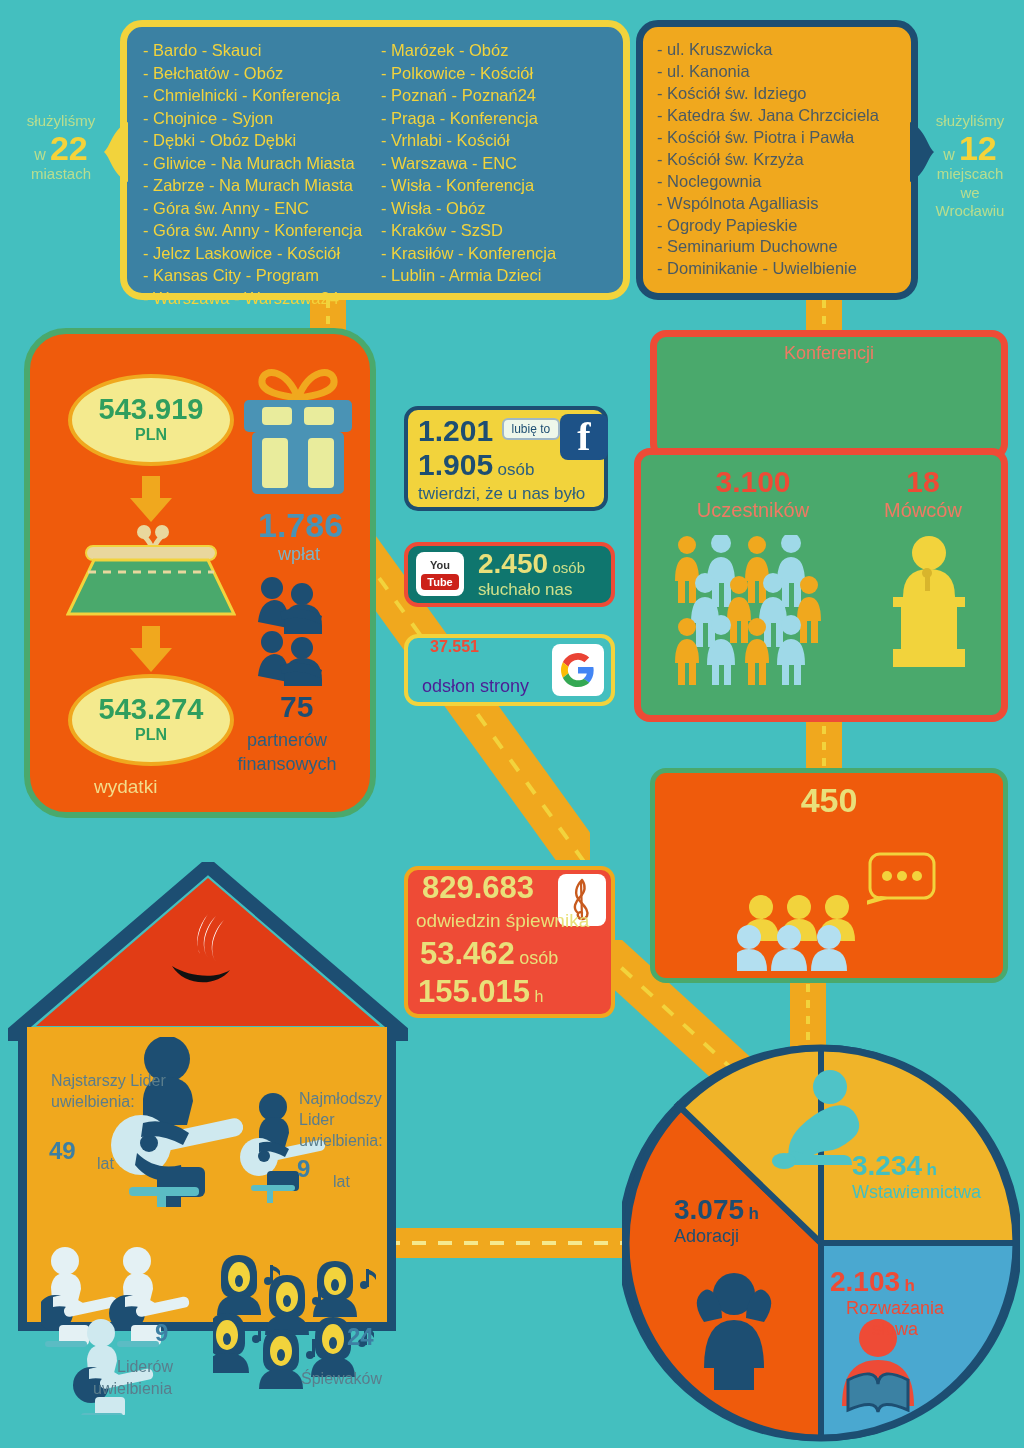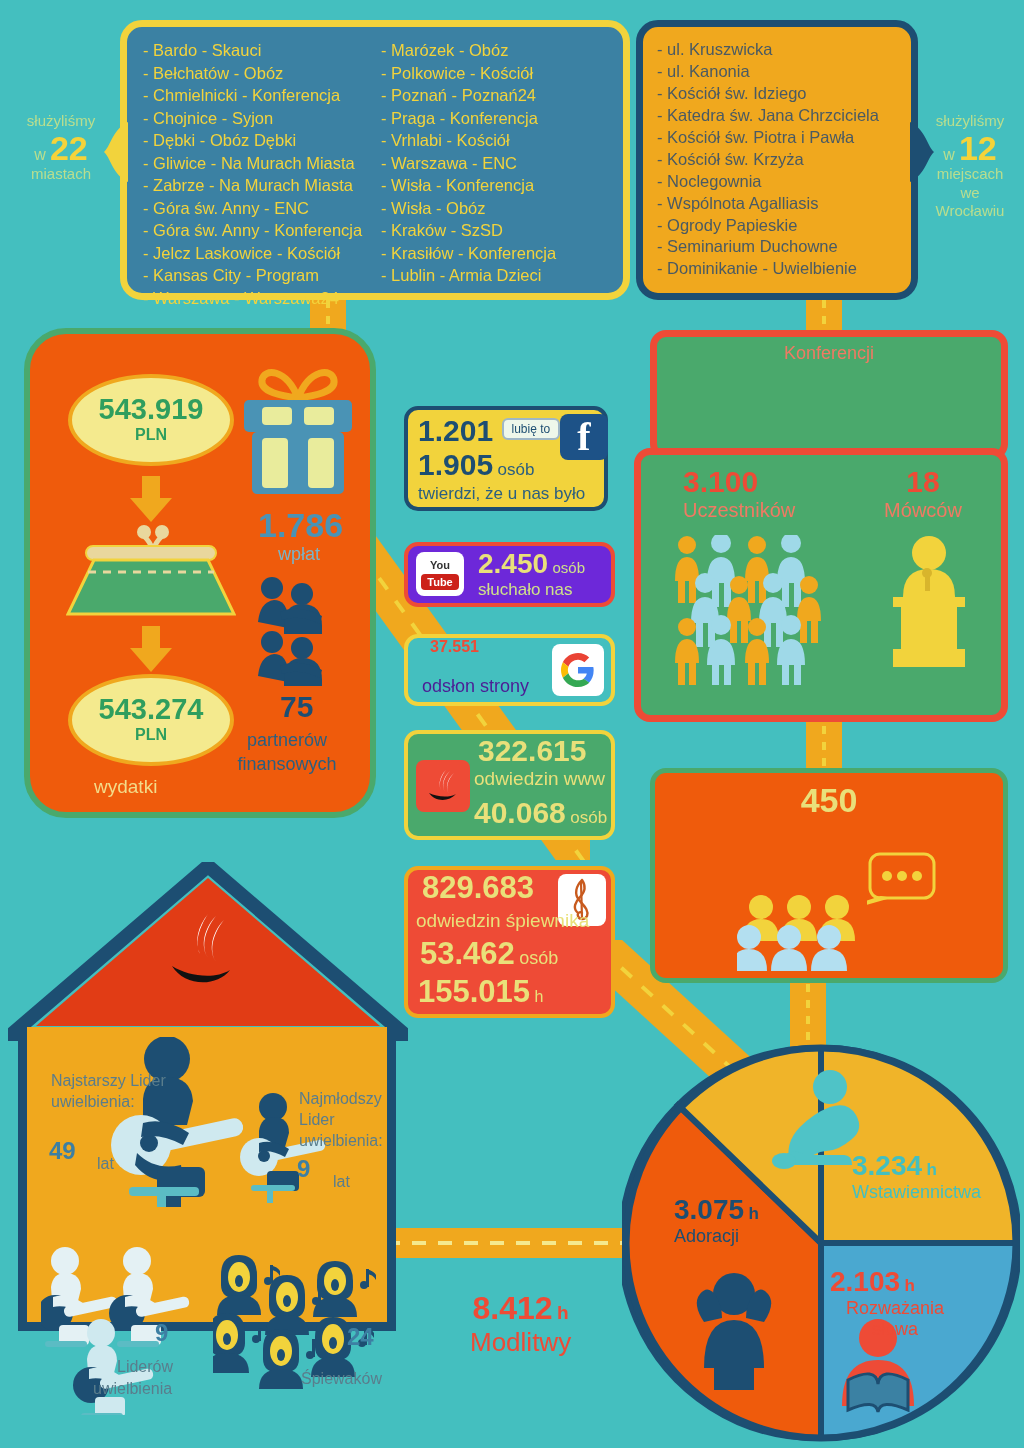--- a/index.html
+++ b/index.html
@@ -76,21 +76,21 @@
   .ellipse .cur{color:#2f9e5e;font-size:16px;font-weight:bold;line-height:1.35;}
 
   .gift-num{position:absolute;color:#4a93b5;font-size:34px;font-weight:bold;}
   .gift-lbl{position:absolute;color:#79b4c9;font-size:18px;}
   .partners-num{position:absolute;color:#1d4e72;font-size:30px;font-weight:bold;}
   .partners-lbl{position:absolute;color:#2b5f80;font-size:18px;line-height:1.2;text-align:center;width:150px;}
 
   
   .card{position:absolute;border-radius:14px;box-sizing:border-box;}
   .card-fb{left:404px;top:406px;width:204px;height:105px;background:#f2d33c;border:4px solid #1d4e72;}
-  .card-yt{left:404px;top:542px;width:211px;height:65px;background:#6d28d9;border:4px solid #ee4b36;}
+  .card-yt{left:404px;top:542px;width:211px;height:65px;background:#0f766e;border:4px solid #ee4b36;}
   .card-gg{left:404px;top:634px;width:211px;height:72px;background:#44bfbf;border:4px solid #f2d33c;}
   .card-www{left:404px;top:730px;width:211px;height:110px;background:#4aa96c;border:4px solid #f2d33c;}
   .card-sng{left:404px;top:866px;width:211px;height:152px;background:#ee4b36;border:4px solid #f0a81e;}
 
   .n-dark{color:#1d4e72;font-weight:bold;}
   .n-yellow{color:#e9e07a;font-weight:bold;}
   .n-red{color:#ee4b36;font-weight:bold;}
 
   .pill{
     background:#eef7ea;border:2px solid #9fb7c6;border-radius:6px;
@@ -369,38 +369,20 @@
     <div class="iconbox" style="left:144px;top:6px;width:52px;height:52px;background:#fff;">
       <svg width="34" height="34" viewBox="0 0 48 48">
         <path fill="#EA4335" d="M24 9.5c3.5 0 6.6 1.2 9 3.6l6.8-6.8C35.6 2.4 30.2 0 24 0 14.6 0 6.5 5.4 2.6 13.2l7.9 6.2C12.4 13.6 17.7 9.5 24 9.5z"></path>
         <path fill="#4285F4" d="M46.1 24.5c0-1.6-.2-3.2-.5-4.6H24v9.1h12.4c-.5 2.9-2.1 5.3-4.6 7l7.6 5.9c4.4-4.1 6.7-10.2 6.7-17.4z"></path>
         <path fill="#FBBC05" d="M10.5 28.6c-.5-1.4-.8-2.9-.8-4.6s.3-3.2.8-4.6l-7.9-6.2C1 16.4 0 20.1 0 24s1 7.6 2.6 10.8l7.9-6.2z"></path>
         <path fill="#34A853" d="M24 48c6.5 0 11.9-2.1 15.9-5.9l-7.6-5.9c-2.1 1.4-4.8 2.3-8.3 2.3-6.3 0-11.6-4.1-13.5-9.9l-7.9 6.2C6.5 42.6 14.6 48 24 48z"></path>
       </svg>
     </div>
   </div>
 
-  <div class="card card-www">
-    <div class="iconbox" style="left:8px;top:26px;width:54px;height:52px;background:#ee4b36;">
-      <svg width="40" height="40" viewBox="0 0 40 40">
-        <path d="M23 4 C17 10, 15 18, 18 24 C15 18, 18 10, 23 4 Z" fill="#fff"></path>
-        <path d="M27 5 C20 11, 18 20, 22 26 C18 20, 21 11, 27 5 Z" fill="#fff"></path>
-        <path d="M31 7 C24 13, 22 22, 26 28 C22 22, 25 13, 31 7 Z" fill="#fff"></path>
-        <path d="M6 27 C12 36, 26 36, 33 28 C26 32, 14 31, 6 27 Z" fill="#111"></path>
-      </svg>
-    </div>
-    <div style="position:absolute;left:70px;top:0px;">
-      <span class="n-yellow" style="font-size:30px;">322.615</span>
-    </div>
-    <div style="position:absolute;left:66px;top:34px;color:#e9e07a;font-size:19px;">odwiedzin www</div>
-    <div style="position:absolute;left:66px;top:62px;">
-      <span class="n-yellow" style="font-size:30px;">40.068</span>
-      <span style="color:#e9e07a;font-size:17px;">osób</span>
-    </div>
-  </div>
 
   <div class="card card-sng">
     <div class="iconbox" style="left:150px;top:4px;width:48px;height:52px;background:#fff;">
       <svg width="30" height="44" viewBox="0 0 30 44">
         <path d="M15 2 C9 8, 7 16, 12 22 C17 28, 22 32, 20 38 C18 42, 12 42, 11 38 C10 35, 13 33, 15 35
                  M15 2 C19 8, 18 14, 13 19 C8 24, 6 30, 10 34" stroke="#c85a1e" stroke-width="2.4" fill="none" stroke-linecap="round"></path>
         <line x1="14" y1="4" x2="15" y2="40" stroke="#c85a1e" stroke-width="2.2"></line>
       </svg>
     </div>
     <div style="position:absolute;left:14px;top:0px;">
@@ -416,21 +398,21 @@
       <span style="color:#e9e07a;font-size:16px;">h</span>
     </div>
   </div>
 
   <div class="conf-top">
     <div style="position:absolute;left:0;right:0;top:6px;text-align:center;">
       <div class="conf-lbl" style="font-size:18px;">Konferencji</div>
     </div>
   </div>
   <div class="conf-bottom">
-    <div style="position:absolute;left:42px;top:10px;text-align:left;width:140px;">
+    <div style="position:absolute;left:42px;top:10px;text-align:center;width:140px;">
       <div class="conf-num" style="font-size:30px;">3.100</div>
       <div class="conf-lbl" style="font-size:20px;">Uczestników</div>
     </div>
     <div style="position:absolute;left:222px;top:10px;text-align:center;width:120px;">
       <div class="conf-num" style="font-size:30px;">18</div>
       <div class="conf-lbl" style="font-size:20px;">Mówców</div>
     </div>
 
     <div class="abs" style="left:28px;top:80px;">
       <svg width="180" height="150" viewBox="0 0 180 150">
@@ -697,27 +679,20 @@
                 <path d="M57 12 q8 2 10 6 l0 5 q-3 -6 -10 -6 Z"></path>
               </g>
             </g>
         </g>
       </svg>
     </div>
     <div class="house-num" style="left:320px;top:296px;">24</div>
     <div class="house-lbl" style="left:274px;top:342px;">Śpiewaków</div>
   </div>
 
-  <div class="prayer">
-    <div>
-      <span class="n">8.412</span>
-      <span class="u">h</span>
-    </div>
-    <div class="l">Modlitwy</div>
-  </div>
 
   <div class="pie-wrap">
     <svg width="398" height="398" viewBox="0 0 398 398">
 
       <path d="M199 199 L199 4 A195 195 0 0 1 397 199 L199 199 Z" fill="#f0b429" stroke="#1d4e72" stroke-width="6"></path>
       <path d="M199 199 L397 199 A195 195 0 0 1 199 394 L199 199 Z" fill="#4aa8d0" stroke="#1d4e72" stroke-width="6"></path>
       <path d="M199 199 L199 394 A195 195 0 0 1 56 61 L199 199 Z" fill="#ef5b0c" stroke="#1d4e72" stroke-width="6"></path>
       <path d="M199 199 L56 61 A195 195 0 0 1 199 4 L199 199 Z" fill="#f0b429" stroke="#1d4e72" stroke-width="6"></path>
       <circle cx="199" cy="199" r="195" fill="none" stroke="#1d4e72" stroke-width="7"></circle>
 

